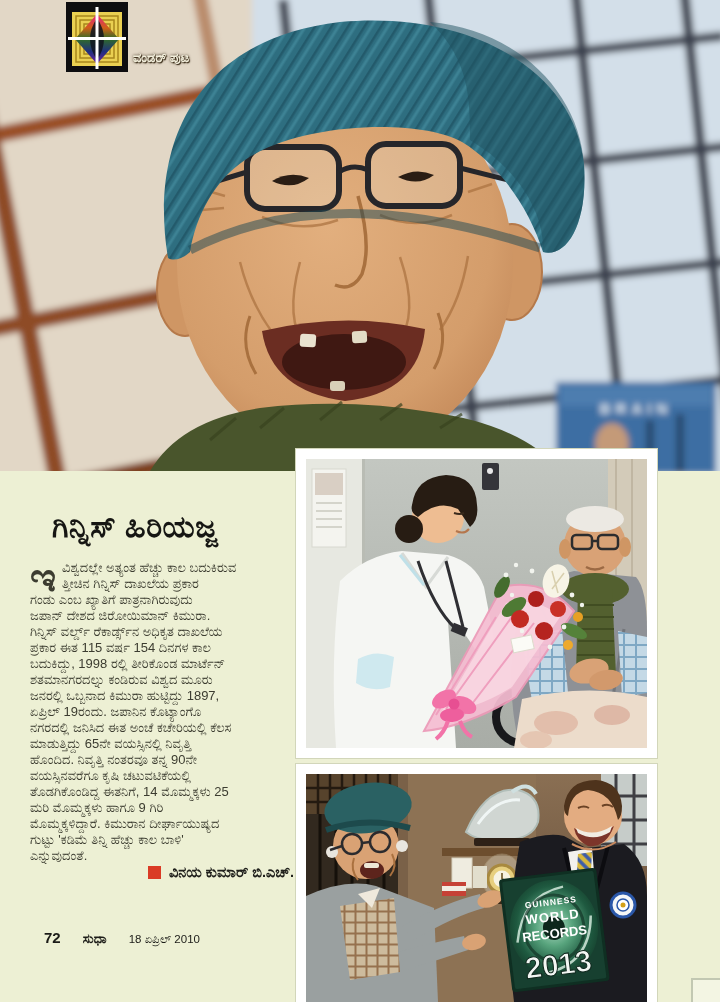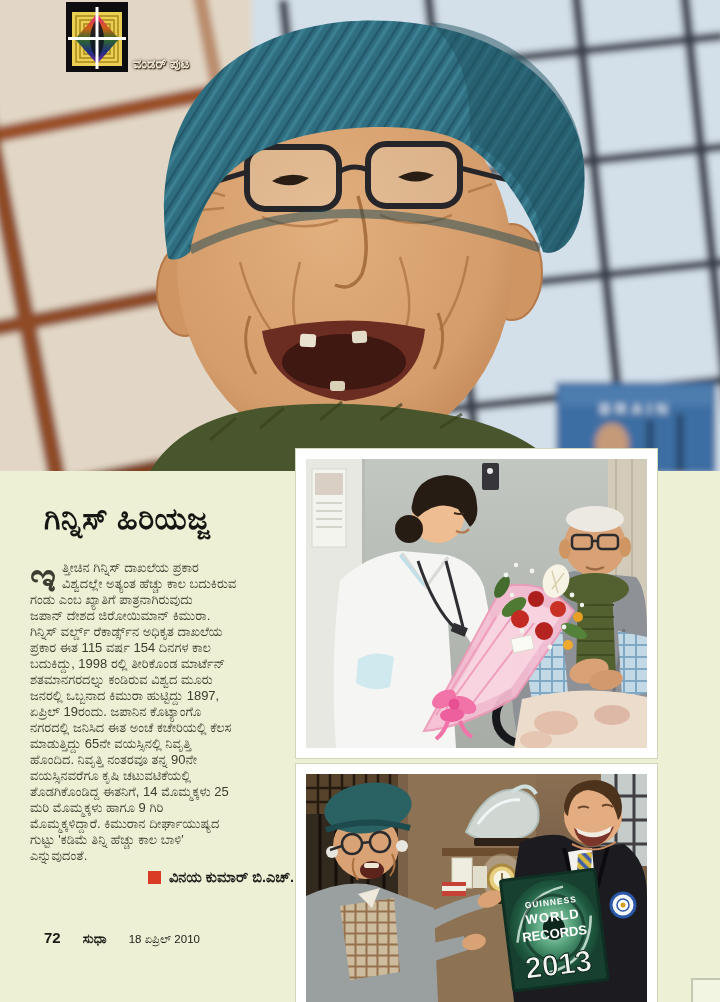--- a/index.html
+++ b/index.html
@@ -2,30 +2,30 @@
 <html><head>
 <meta charset="utf-8">
 <style>
   html,body{margin:0;padding:0;}
   .page{position:relative;width:720px;height:1002px;background:#edf0d4;overflow:hidden;
         font-family:"Liberation Sans",sans-serif;}
   .top-photo{position:absolute;left:0;top:0;width:720px;height:471px;}
   .top-photo svg{display:block;width:720px;height:471px;}
   .logo{position:absolute;left:66px;top:2px;width:62px;height:70px;}
   .logo svg{display:block;}
-  .logo-label{position:absolute;left:133px;top:56px;font-size:13px;font-weight:bold;color:#f3efdc;
+  .logo-label{position:absolute;left:133px;top:50px;font-size:13px;font-weight:bold;color:#f3efdc;
         text-shadow:1px 1px 1px #30220e,0 0 3px #30220e;}
-  .headline{position:absolute;left:44px;top:502px;margin:0;font-size:30px;font-weight:bold;
+  .headline{position:absolute;left:44px;top:502px;margin:8px;font-size:30px;font-weight:bold;
         color:#161613;letter-spacing:.5px;}
   .article{position:absolute;left:30px;top:560px;width:264px;font-size:13px;line-height:16px;
         color:#3c3c30;}
   .dropcap{float:left;font-size:40px;line-height:32px;height:30px;font-weight:bold;
         margin:1px 6px 0 0;color:#3c3c30;}
   .bodyline{white-space:nowrap;}
-  .byline{display:flex;justify-content:flex-end;align-items:center;gap:8px;margin-top:5px;
+  .byline{display:flex;justify-content:flex-end;align-items:center;gap:8px;
         font-size:14.5px;font-weight:bold;color:#20201c;}
   .byline-bullet{width:13px;height:13px;background:#da3b25;display:inline-block;}
   .footer{position:absolute;left:44px;top:929px;display:flex;align-items:baseline;gap:22px;color:#1c1c18;}
   .footer .pageno{font-size:15px;font-weight:bold;}
   .footer .mag{font-size:13px;font-weight:bold;}
   .footer .date{font-size:11.5px;}
   .photo-frame{position:absolute;background:#ffffff;box-shadow:0 0 0 1px #d2d6ba;box-sizing:border-box;}
   .photo-frame svg{display:block;}
   .middle-frame{left:296px;top:449px;width:361px;height:309px;padding:10px;}
   .bottom-frame{left:296px;top:764px;width:361px;height:238px;padding:10px 10px 0 10px;}
@@ -159,22 +159,22 @@
       <rect x="29.5" y="5" width="3" height="62" fill="#ffffff"></rect>
       <rect x="2" y="35" width="58" height="3" fill="#ffffff"></rect>
     </svg>
   </div>
   <div class="logo-label">ವಂಡರ್ ಪುಟ</div>
 
   <h1 class="headline">ಗಿನ್ನಿಸ್ ಹಿರಿಯಜ್ಜ</h1>
 
   <div class="article">
     <span class="dropcap">ಇ</span>
+    <div class="bodyline">ವಿಶ್ವದಲ್ಲೇ ಅತ್ಯಂತ ಹೆಚ್ಚು ಕಾಲ ಬದುಕಿರುವ</div>
     <div class="bodyline">ತ್ತೀಚಿನ ಗಿನ್ನಿಸ್ ದಾಖಲೆಯ ಪ್ರಕಾರ</div>
-    <div class="bodyline">ವಿಶ್ವದಲ್ಲೇ ಅತ್ಯಂತ ಹೆಚ್ಚು ಕಾಲ ಬದುಕಿರುವ</div>
     <div class="bodyline">ಗಂಡು ಎಂಬ ಖ್ಯಾತಿಗೆ ಪಾತ್ರನಾಗಿರುವುದು</div>
     <div class="bodyline">ಜಪಾನ್ ದೇಶದ ಜಿರೋಯಿಮಾನ್ ಕಿಮುರಾ.</div>
     <div class="bodyline">ಗಿನ್ನಿಸ್ ವರ್ಲ್ಡ್ ರೆಕಾರ್ಡ್ಸ್‌ನ ಅಧಿಕೃತ ದಾಖಲೆಯ</div>
     <div class="bodyline">ಪ್ರಕಾರ ಈತ 115 ವರ್ಷ 154 ದಿನಗಳ ಕಾಲ</div>
     <div class="bodyline">ಬದುಕಿದ್ದು, 1998 ರಲ್ಲಿ ತೀರಿಕೊಂಡ ಮಾರ್ಟೆನ್</div>
     <div class="bodyline">ಶತಮಾನಗರದಲ್ನು ಕಂಡಿರುವ ವಿಶ್ವದ ಮೂರು</div>
     <div class="bodyline">ಜನರಲ್ಲಿ ಒಬ್ಬನಾದ ಕಿಮುರಾ ಹುಟ್ಟಿದ್ದು 1897,</div>
     <div class="bodyline">ಏಪ್ರಿಲ್ 19ರಂದು. ಜಪಾನಿನ ಕೊಟ್ಯಾಂಗೊ</div>
     <div class="bodyline">ನಗರದಲ್ಲಿ ಜನಿಸಿದ ಈತ ಅಂಚೆ ಕಚೇರಿಯಲ್ಲಿ ಕೆಲಸ</div>
     <div class="bodyline">ಮಾಡುತ್ತಿದ್ದು 65ನೇ ವಯಸ್ಸಿನಲ್ಲಿ ನಿವೃತ್ತಿ</div>

